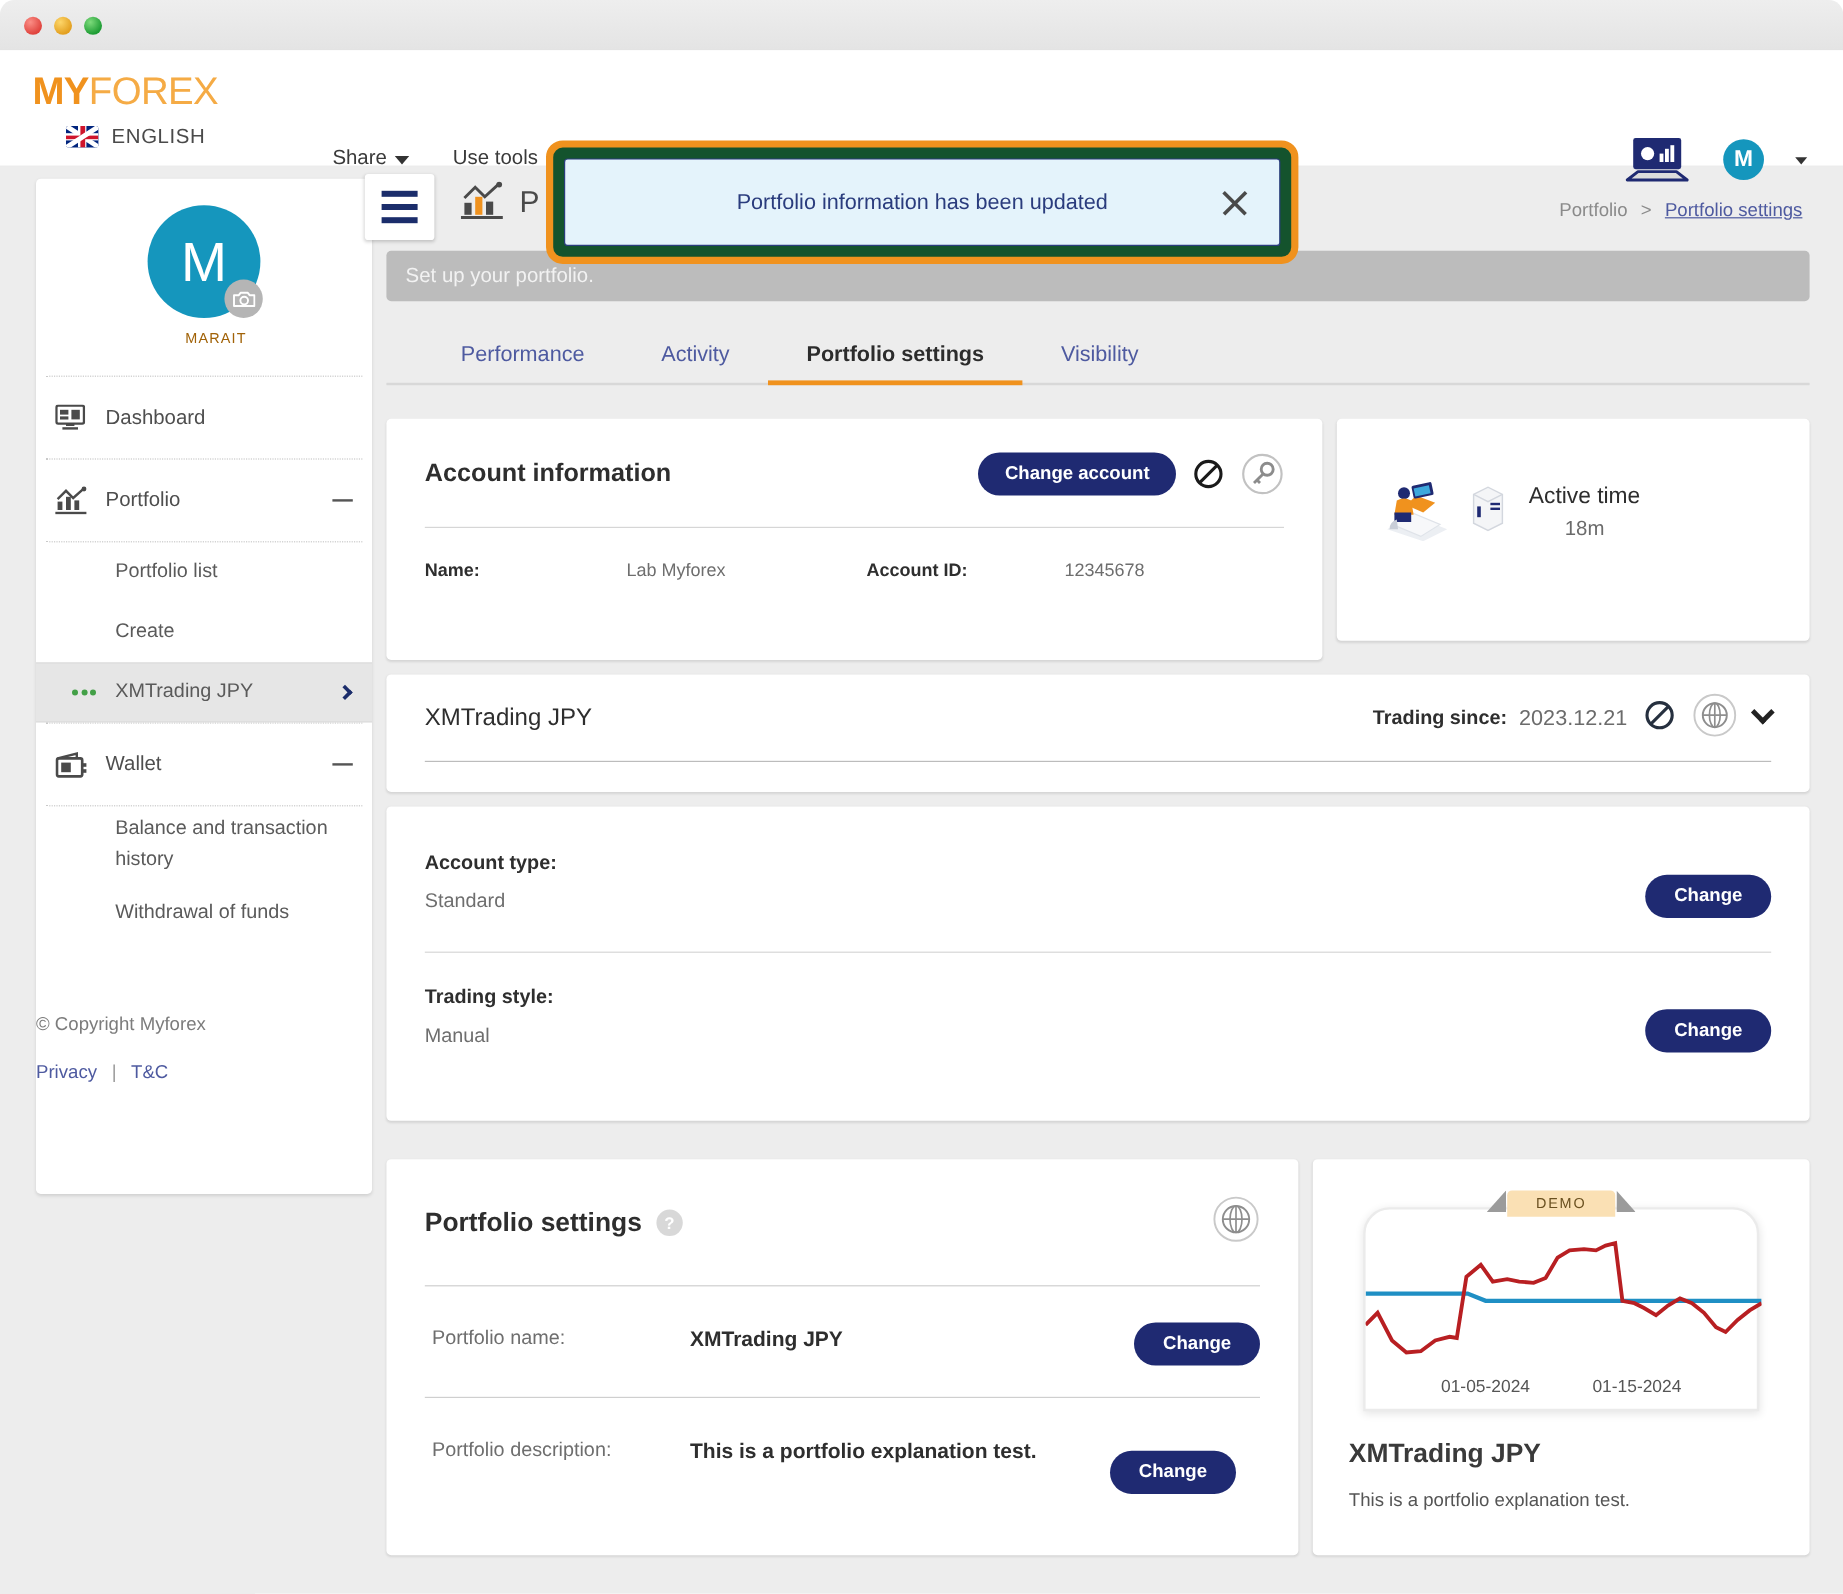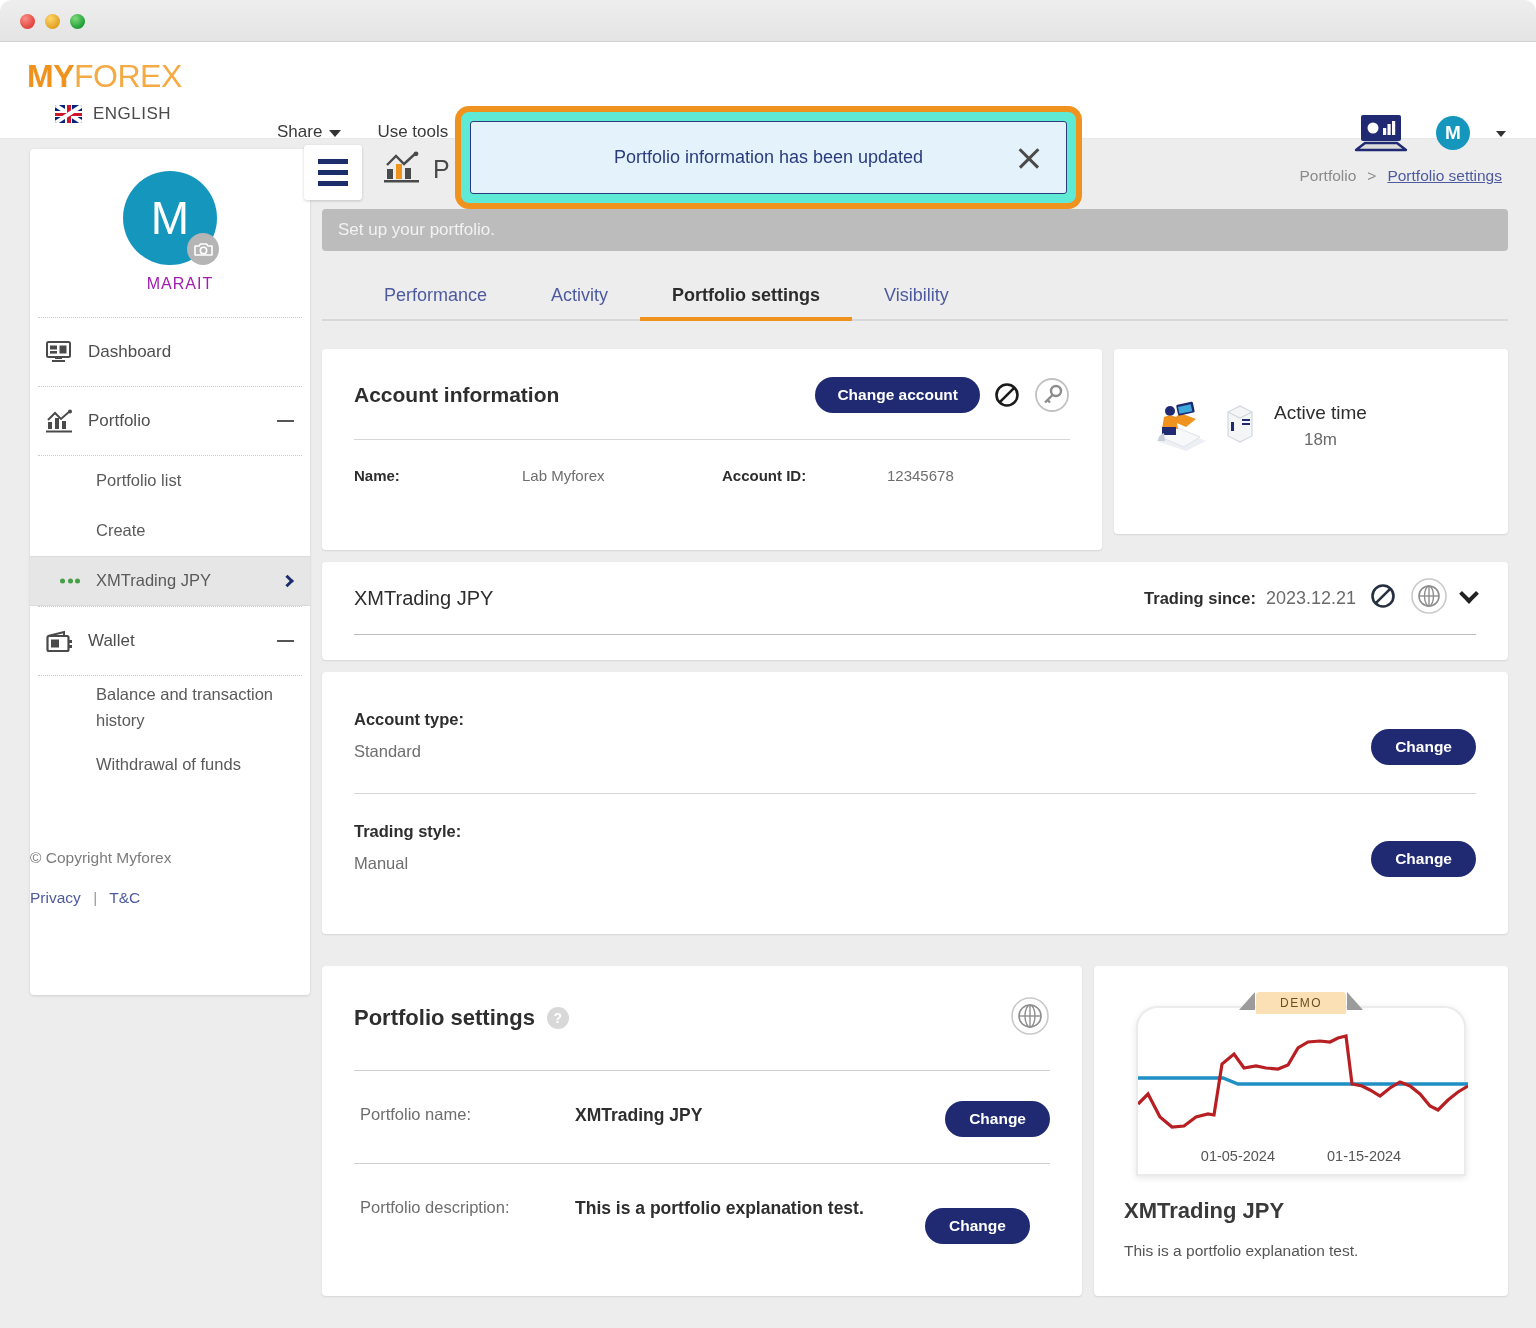--- a/index.html
+++ b/index.html
@@ -85,21 +85,21 @@
   #profile { padding-top: 22px; text-align: center; }
   #avatar-big {
     width: 94px; height: 94px; border-radius: 50%; background: #1596bd;
     margin: 0 auto; position: relative; display: flex; align-items: center; justify-content: center;
     color: #fff; font-size: 46px; font-weight: 400;
   }
   #camera-badge {
     position: absolute; right: -2px; bottom: 0px; width: 32px; height: 32px; border-radius: 50%;
     background: #b5b5b5; display: flex; align-items: center; justify-content: center;
   }
-  #profile-name { margin-top: 10px; font-size: 16px; color: #a21caf; letter-spacing: 1px; margin-left: 20px; }
+  #profile-name { margin-top: 10px; font-size: 12px; color: #a16207; letter-spacing: 1px; margin-left: 20px; }
 
   .sb-sep { border-top: 1px dotted #c9c9c9; margin: 0 8px; }
   .sb-row {
     display: flex; align-items: center; height: 68px; padding: 0 16px; cursor: pointer;
     font-size: 17px; color: #4e4e4e;
   }
   .sb-row .sb-ico { width: 42px; flex: none; display: flex; align-items: center; justify-content: flex-start; }
   .sb-row .sb-label { flex: 1; }
   .sb-minus { width: 17px; height: 2px; background: #555; }
   .sb-sub {
@@ -251,22 +251,22 @@
   #chart-svg { position: absolute; left: 0; top: 14px; }
   #chart-dates {
     position: absolute; left: 0; right: 0; bottom: 10px; display: flex;
     justify-content: center; gap: 52px; font-size: 14.5px; color: #555;
   }
   #preview-title { margin-top: 22px; font-size: 22px; font-weight: 700; color: #3a3a3a; }
   #preview-desc { margin-top: 18px; font-size: 15.5px; color: #555; }
 
   
   #toast-outer {
-    position: absolute; left: 455px; top: 106px; width: 627px; height: 103px;
-    border: 6px solid #f0921e; border-radius: 14px; background: #5eead4; z-index: 60;
+    position: absolute; left: 455px; top: 117px; width: 627px; height: 103px;
+    border: 6px solid #f0921e; border-radius: 14px; background: #14532d; z-index: 60;
     padding: 9px;
   }
   #toast-inner {
     width: 100%; height: 100%; background: #e4f3fb; border: 1px solid #2a3c7d;
     border-radius: 3px; display: flex; align-items: center; justify-content: center;
     position: relative;
   }
   #toast-text { font-size: 18px; color: #2a3c7d; }
   #toast-close {
     position: absolute; right: 24px; top: 50%; transform: translateY(-50%);

